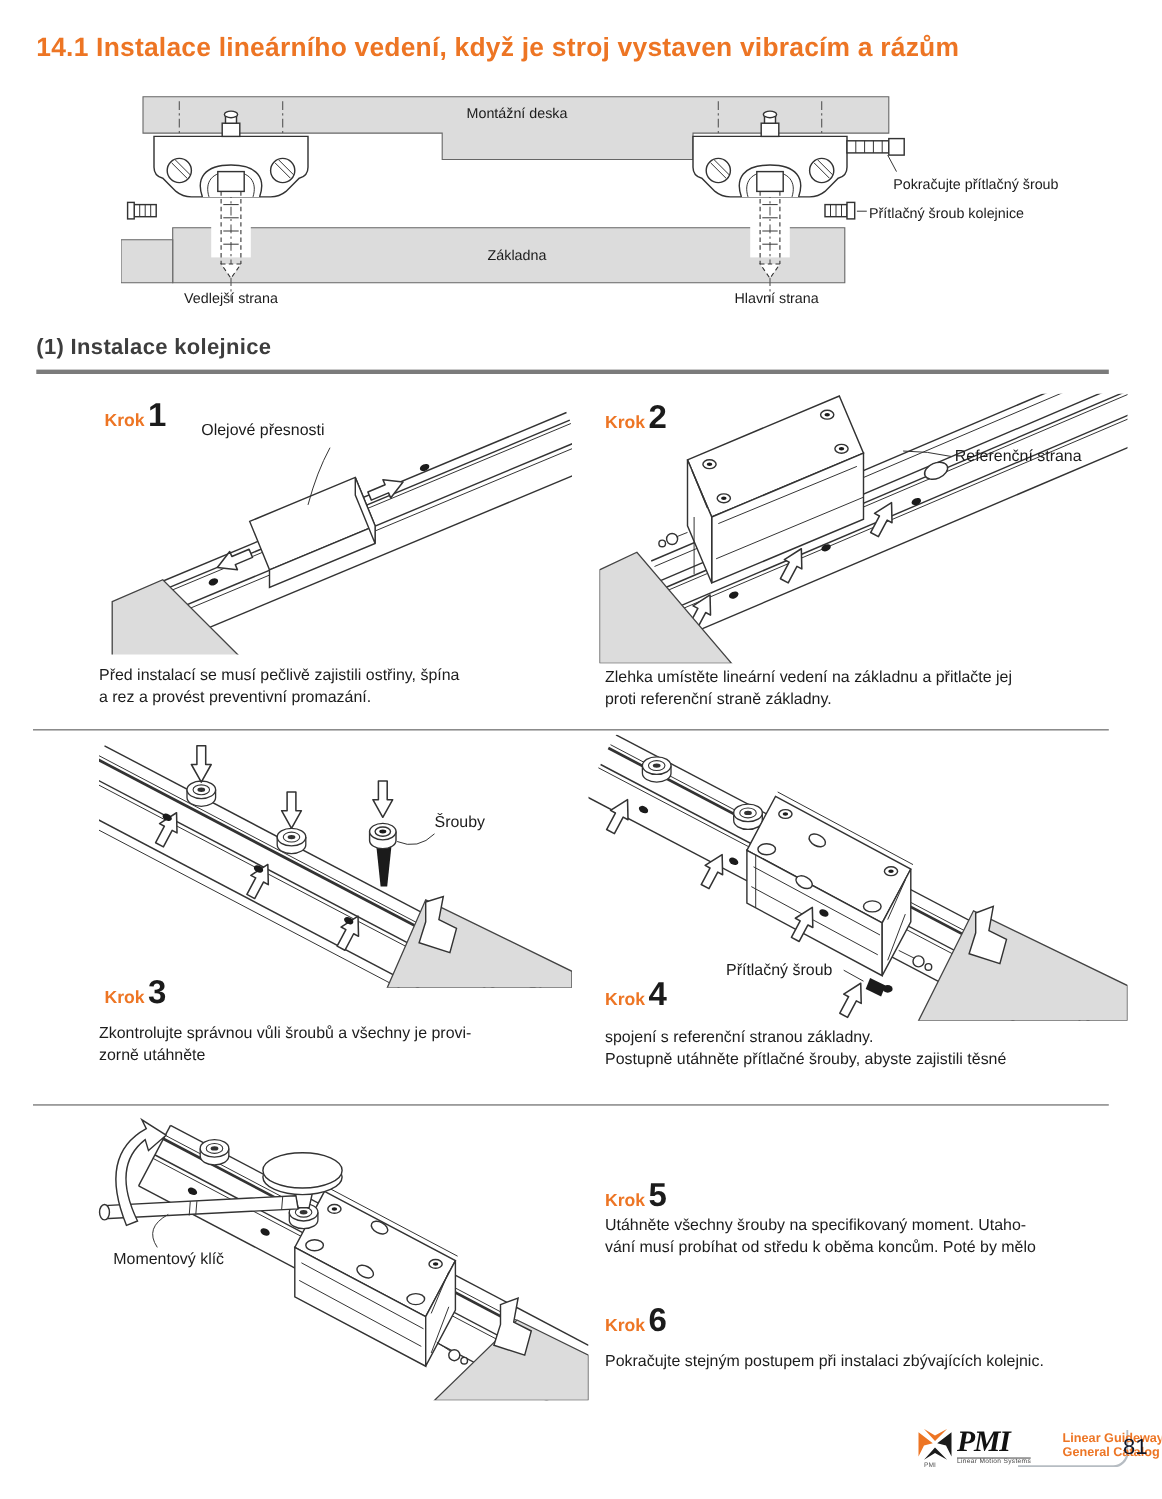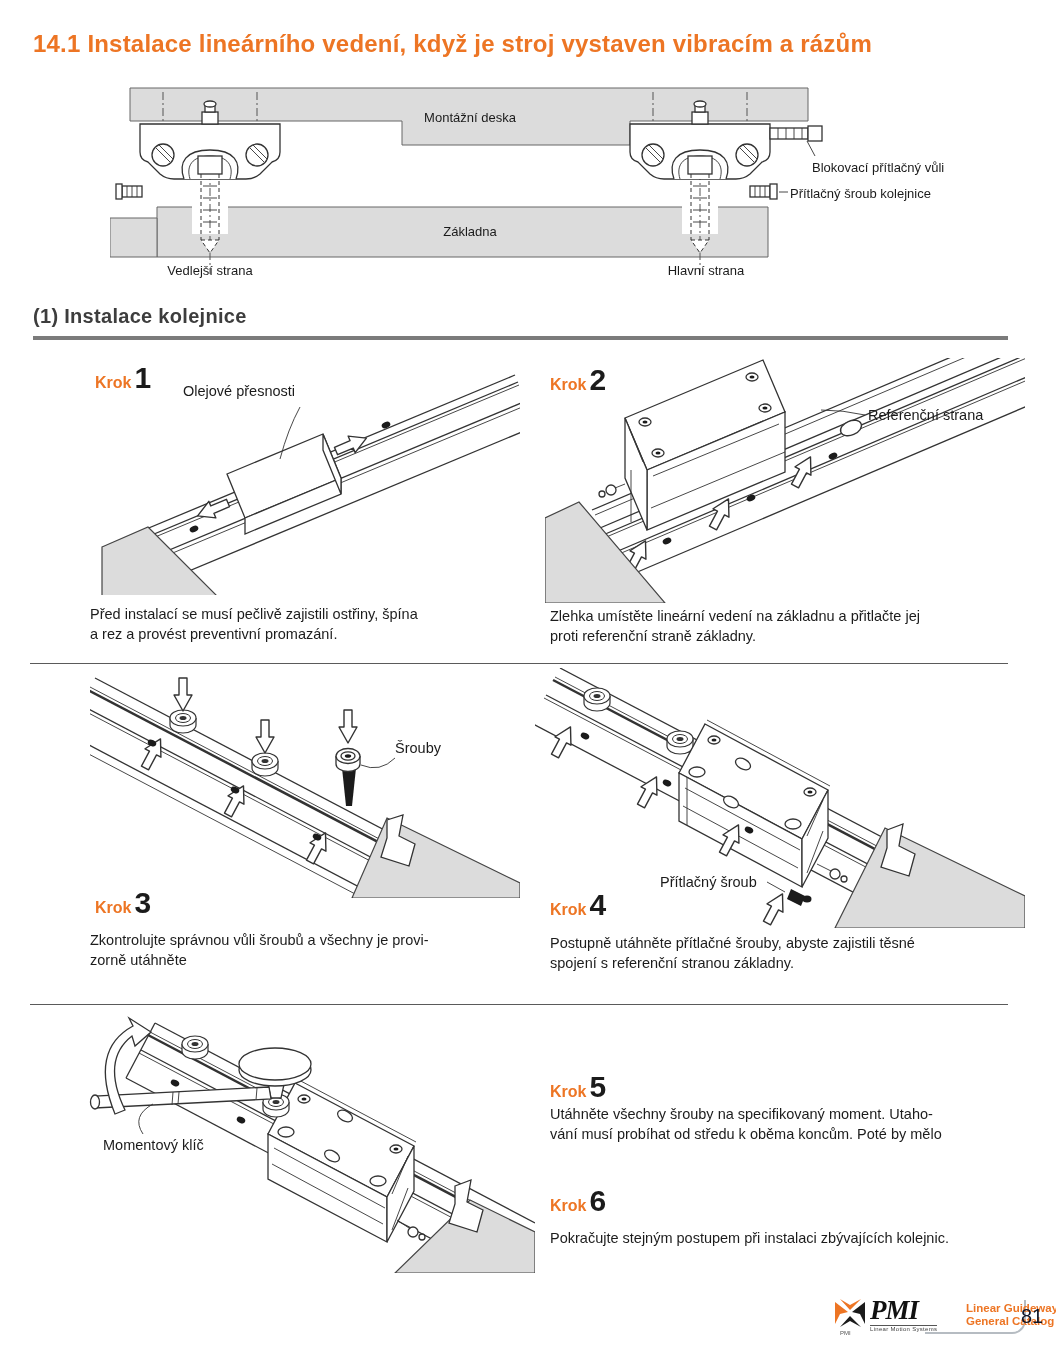--- a/index.html
+++ b/index.html
@@ -151,23 +151,23 @@
           <line x1="645" y1="104" x2="645" y2="115"></line>
           <line x1="650" y1="104" x2="650" y2="115"></line>
           <line x1="655" y1="104" x2="655" y2="115"></line>
         </g>
     </g>
 
     <path class="thin" d="M705,74 L697,59"></path>
     <path class="thin" d="M678,110 L669,110"></path>
   </svg>
 
-  <div class="abs dlabel ctr" style="left:370px;top:110px;width:200px;">Montážní deska</div>
+  <div class="abs dlabel ctr" style="left:370px;top:95px;width:200px;">Montážní deska</div>
   <div class="abs dlabel ctr" style="left:370px;top:224px;width:200px;">Základna</div>
-  <div class="abs dlabel" style="left:812px;top:160px;">Blokovací přítlačný vůli</div>
+  <div class="abs dlabel" style="left:812px;top:160px;">Pokračujte přítlačný šroub</div>
   <div class="abs dlabel" style="left:790px;top:186px;">Přítlačný šroub kolejnice</div>
   <div class="abs dlabel ctr" style="left:130px;top:263px;width:160px;">Vedlejší strana</div>
   <div class="abs dlabel ctr" style="left:626px;top:263px;width:160px;">Hlavní strana</div>
 
   <div class="abs sect-head" style="left:33px;top:305px;">(1) Instalace kolejnice</div>
   <div class="abs rule" style="left:33px;top:336px;width:975px;height:4px;"></div>
 
   <div class="abs krok" style="left:95px;top:363px;">
     <span class="kw">Krok</span>
       <span class="kn">1</span>
@@ -341,22 +341,22 @@
     </g>
     <use href="#arr" transform="translate(232,255) rotate(-62)"></use>
     <path class="thin" d="M232,214 L250,224"></path>
   </svg>
   <div class="abs callout" style="left:660px;top:874px;">Přítlačný šroub</div>
   <div class="abs krok" style="left:550px;top:890px;">
     <span class="kw">Krok</span>
       <span class="kn">4</span>
   </div>
   <div class="abs caption" style="left:550px;top:933px;width:465px;">
+    <div>spojení s referenční stranou základny.</div>
     <div>Postupně utáhněte přítlačné šrouby, abyste zajistili těsné</div>
-    <div>spojení s referenční stranou základny.</div>
   </div>
 
   <div class="abs divider" style="left:30px;top:1004px;width:978px;"></div>
 
   <svg class="abs" style="left:45px;top:1008px;" width="490" height="265" viewBox="0 0 490 265">
     <line class="ln" x1="110" y1="15" x2="490" y2="215"></line>
     <line class="thin" x1="105" y1="24" x2="485" y2="224"></line>
     <line class="ln2" x1="103" y1="27" x2="483" y2="227"></line>
     <line class="ln" x1="96" y1="42" x2="476" y2="242"></line>
     <line class="thin" x1="94" y1="45" x2="474" y2="245"></line>

